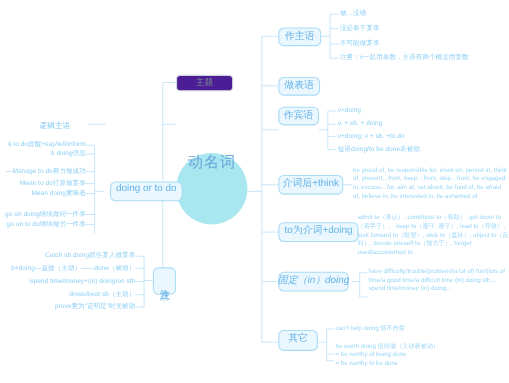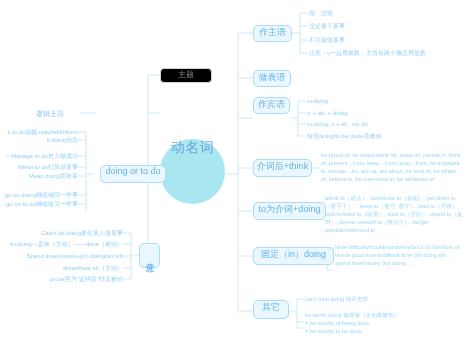--- a/index.html
+++ b/index.html
@@ -42,21 +42,21 @@
     border: 1px solid #aadcf5;
     border-radius: 5px;
     background: #eaf7fe;
     font-size: 9px;
     color: #63b3e8;
     padding: 0 5px;
   }
   .box-grey {
     border: 1px solid #cfd8dd;
     border-radius: 4px;
-    background: #000000;
+    background: #4c1d95;
     color: #7d8b94;
     font-size: 8px;
     padding: 0 5px;
   }
   .leaf {
     position: absolute;
     color: #8fd0f5;
     font-size: 6px;
     line-height: 8.5px;
     white-space: nowrap;
@@ -216,21 +216,21 @@
   <div class="node box-main" style="left:253px; top:159px; width:59px; height:18px;">
     <span>介词后+think</span>
   </div>
   <div class="leaf-block" style="left:321px; top:151px; width:142px;">be proud of, be responsible for, insist on, persist in, think of, prevent…from, keep…from, stop…from, be engaged in, excuse…for, aim at, set about, be fond of, be afraid of, believe in, be interested in, be ashamed of</div>
 
   <div class="node box-main" style="left:253px; top:202px; width:73px; height:18px;">
     <span>to为介词+doing</span>
   </div>
   <div class="leaf-block" style="left:325px; top:194px; width:138px;">admit to（承认）, contribute to（有助）, get down to（着手于）,　keep to（遵守, 遵守）, lead to（导致）, look forward to（盼望）, stick to（坚持）, object to（反对）, devote oneself to（致力于）, be/get used/accustomed to</div>
 
-  <div class="node box-main" style="left:253px; top:247px; width:81px; height:18px;">
+  <div class="node box-main" style="left:253px; top:247px; width:64px; height:18px;font-style:italic;">
     <span>固定（in）doing</span>
   </div>
   <div class="leaf-block" style="left:335px; top:243px; width:128px;">have difficulty/trouble/problem/(a lot of) fun/(lots of time/a good time/a difficult time (in) doing sth…
 spend time/money (in) doing…</div>
 
   <div class="node box-main" style="left:253px; top:300px; width:36px; height:19px;">
     <span>其它</span>
   </div>
   <div class="leaf-block" style="left:305px; top:295px; width:158px;">can’t help doing 情不自禁
 

